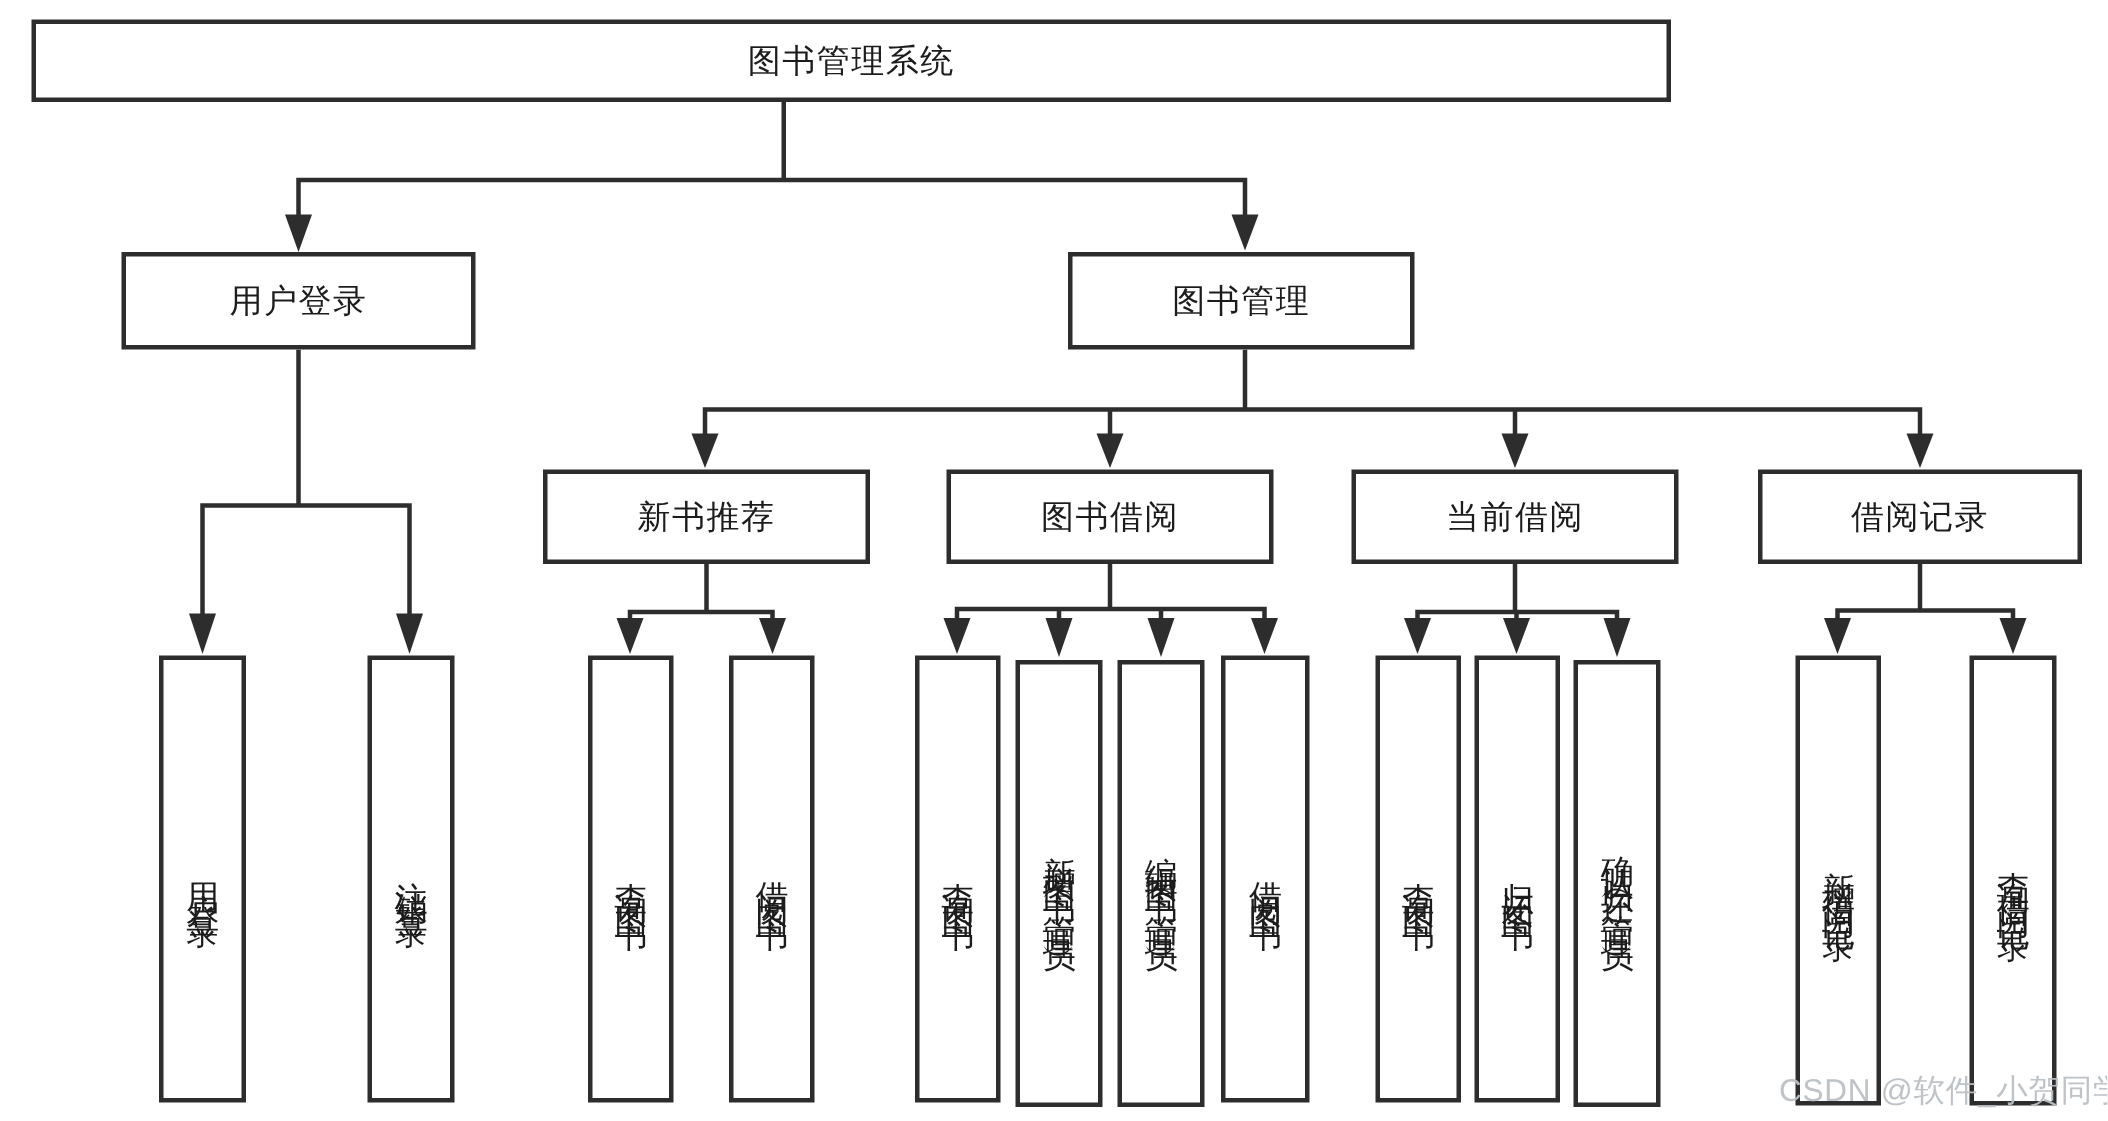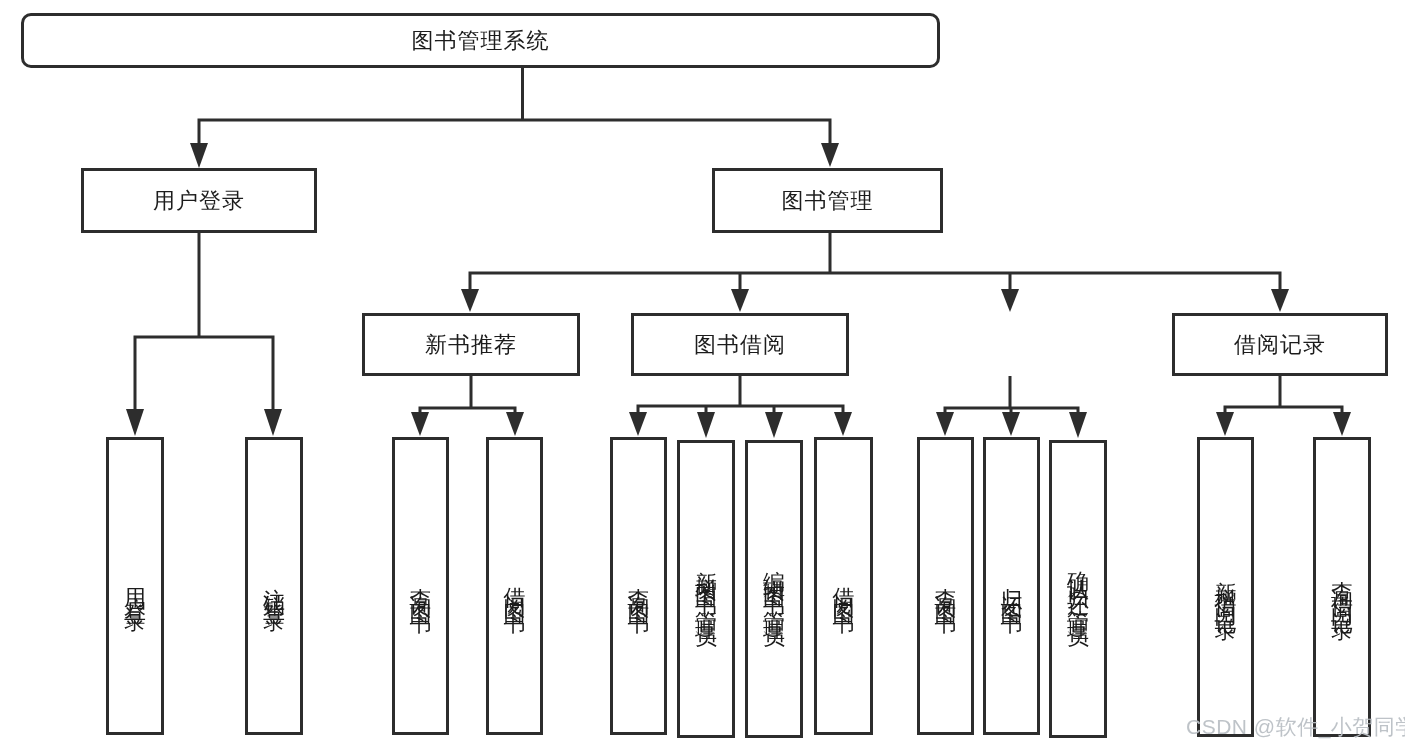--- a/index.html
+++ b/index.html
@@ -113,36 +113,39 @@
 
     <g stroke="#2d2d2d" stroke-width="3" fill="none">
       <path d="M1280 375 V408.5 M1223.5 407 H1343.5 M1225 407 V416 M1342 407 V416"></path>
     </g>
     <g fill="#2d2d2d">
       <polygon points="1216,412 1234,412 1225,436"></polygon>
       <polygon points="1333,412 1351,412 1342,436"></polygon>
     </g>
   </svg>
 
-  <div class="box" style="left:21px; top:13px; width:919px; height:55px;border-radius:10px;">
+  <div class="box" style="left:21px; top:13px; width:1093px; height:55px;">
     <span class="hlabel">图书管理系统</span>
   </div>
 
   <div class="box" style="left:81px; top:168px; width:236px; height:65px;">
     <span class="hlabel">用户登录</span>
   </div>
   <div class="box" style="left:712px; top:168px; width:231px; height:65px;">
     <span class="hlabel">图书管理</span>
   </div>
 
   <div class="box" style="left:631px; top:313px; width:218px; height:63px;">
     <span class="hlabel">图书借阅</span>
   </div>
   <div class="box" style="left:362px; top:313px; width:218px; height:63px;">
     <span class="hlabel">新书推荐</span>
+  </div>
+  <div class="box" style="left:901px; top:313px; width:218px; height:63px;">
+    <span class="hlabel">当前借阅</span>
   </div>
   <div class="box" style="left:1172px; top:313px; width:216px; height:63px;">
     <span class="hlabel">借阅记录</span>
   </div>
 
   <div class="box" style="left:106px; top:437px; width:58px; height:298px;">
     <span class="vtext">用户登录</span>
   </div>
   <div class="box" style="left:245px; top:437px; width:58px; height:298px;">
     <span class="vtext">注销登录</span>

